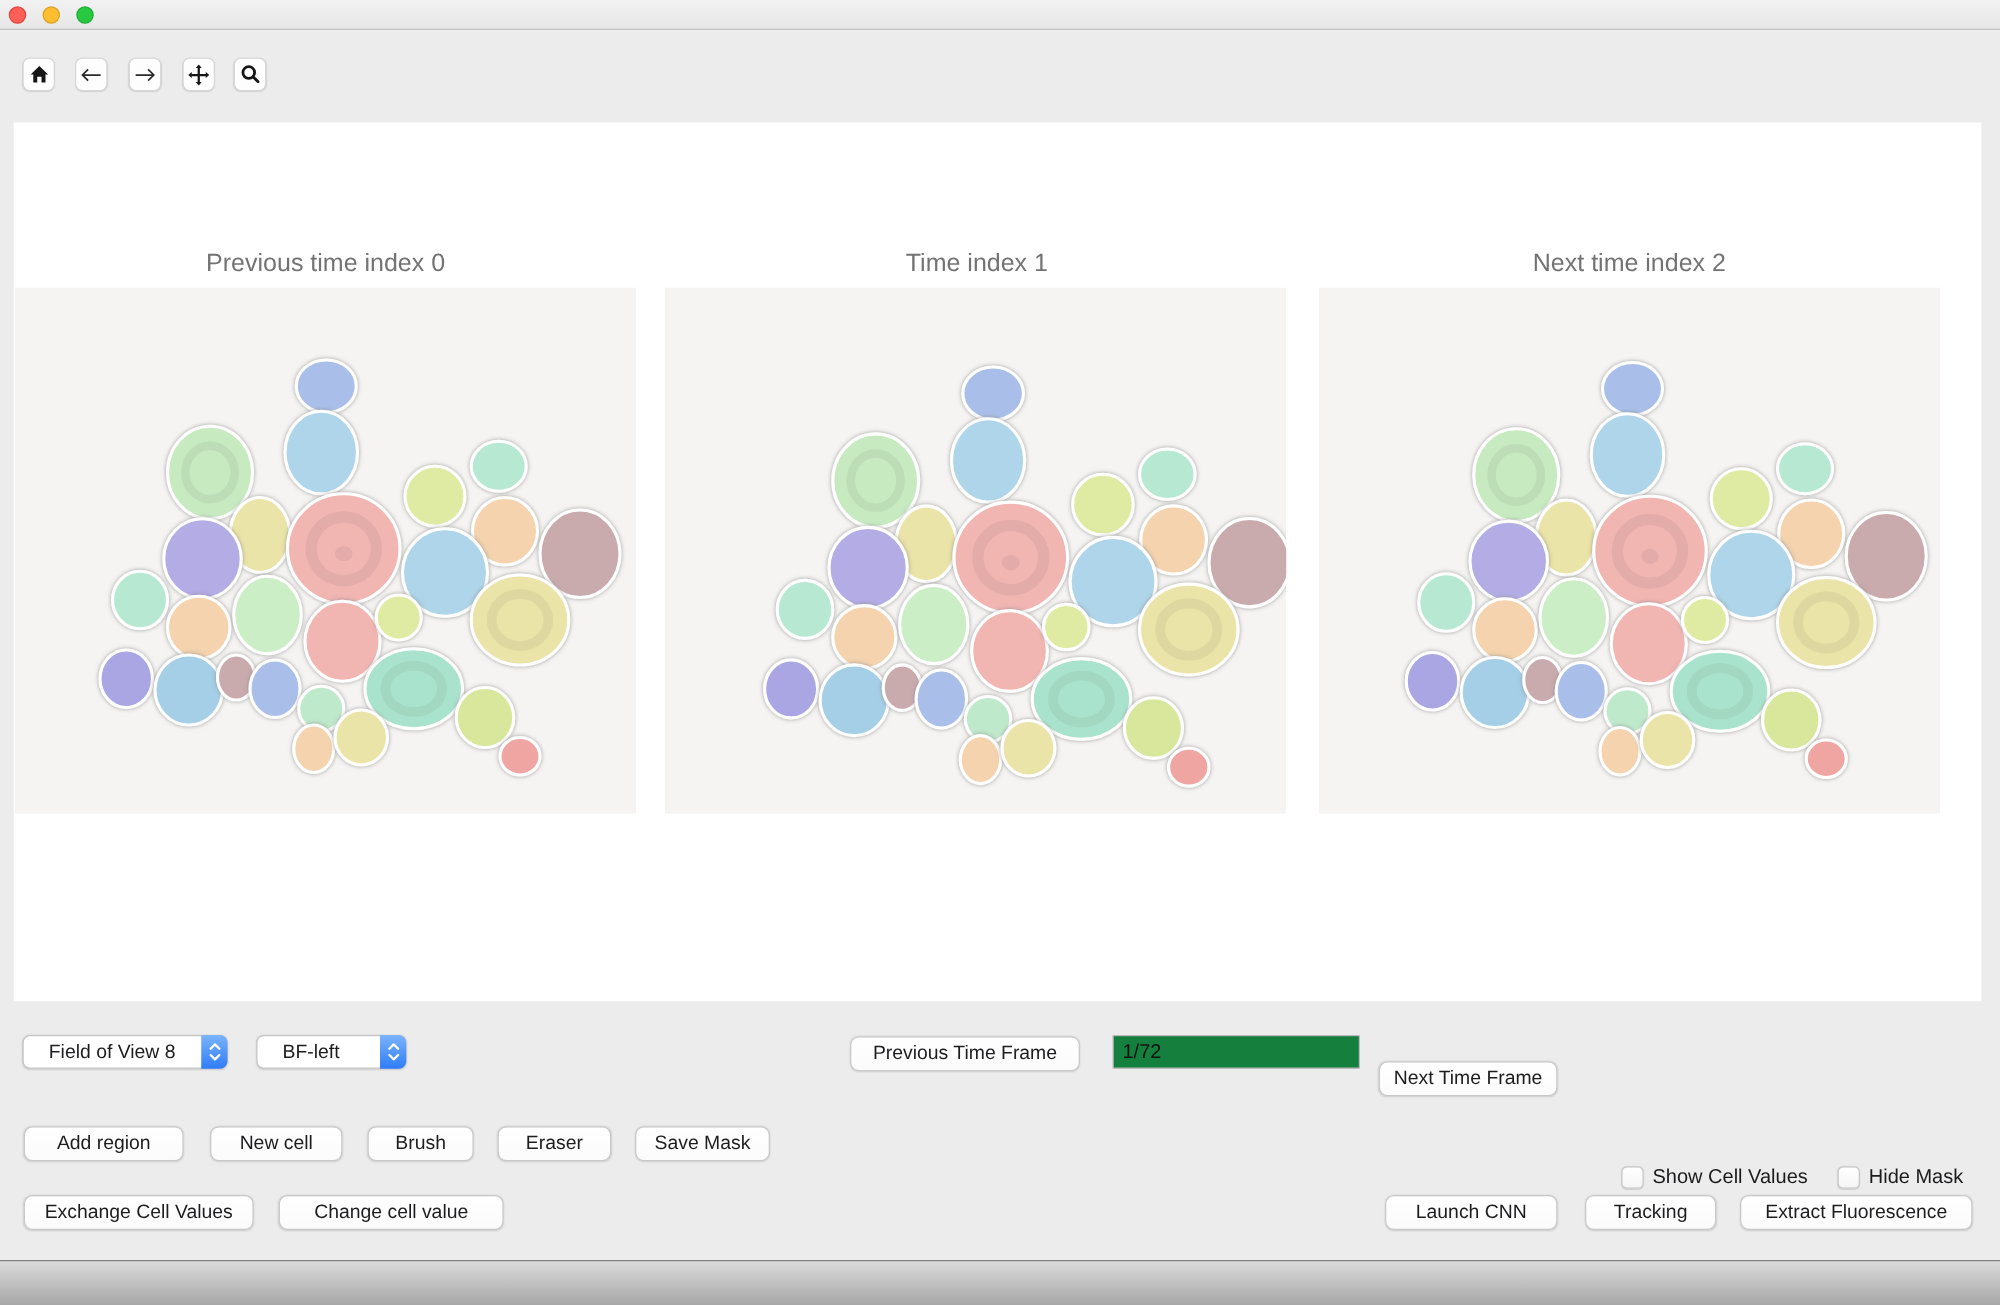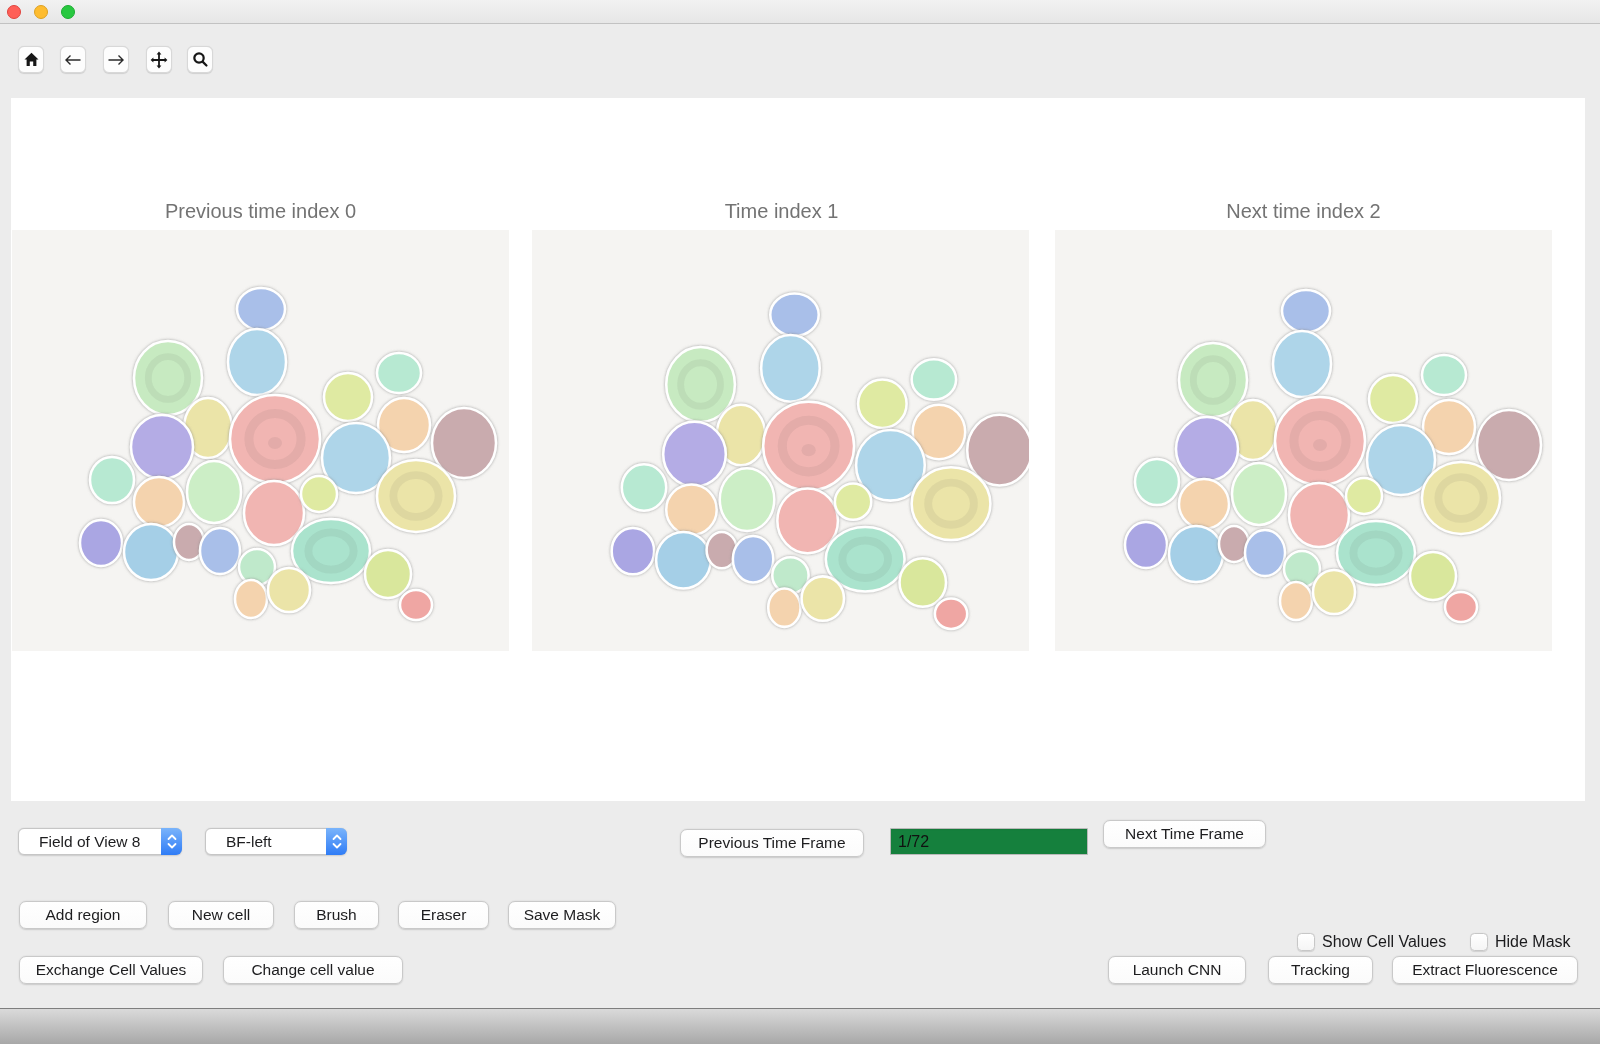--- a/index.html
+++ b/index.html
@@ -411,35 +411,35 @@
   <span class="sel-label">Field of View 8</span>
   <span class="stepper">
     <svg width="10" height="7" viewBox="0 0 10 7">
         <path d="M1.5 5 L5 1.5 L8.5 5" fill="none" stroke="#fff" stroke-width="1.8" stroke-linecap="round" stroke-linejoin="round"></path>
       </svg>
     <svg width="10" height="7" viewBox="0 0 10 7">
         <path d="M1.5 2 L5 5.5 L8.5 2" fill="none" stroke="#fff" stroke-width="1.8" stroke-linecap="round" stroke-linejoin="round"></path>
       </svg>
   </span>
 </div>
-<div class="select" style="left:205px;top:828px;width:142px">
+<div class="select" style="left:205px;top:828px;width:120px">
   <span class="sel-label">BF-left</span>
   <span class="stepper">
     <svg width="10" height="7" viewBox="0 0 10 7">
         <path d="M1.5 5 L5 1.5 L8.5 5" fill="none" stroke="#fff" stroke-width="1.8" stroke-linecap="round" stroke-linejoin="round"></path>
       </svg>
     <svg width="10" height="7" viewBox="0 0 10 7">
         <path d="M1.5 2 L5 5.5 L8.5 2" fill="none" stroke="#fff" stroke-width="1.8" stroke-linecap="round" stroke-linejoin="round"></path>
       </svg>
   </span>
 </div>
 
 <button class="btn" style="left:680px;top:829px;width:184px">Previous Time Frame</button>
 <div class="field" style="left:890px;top:828px;width:198px">1/72</div>
-<button class="btn" style="left:1103px;top:820px;width:163px">Next Time Frame</button>
+<button class="btn" style="left:1103px;top:849px;width:143px">Next Time Frame</button>
 
 <button class="btn" style="left:19px;top:901px;width:128px">Add region</button>
 <button class="btn" style="left:168px;top:901px;width:106px">New cell</button>
 <button class="btn" style="left:294px;top:901px;width:85px">Brush</button>
 <button class="btn" style="left:398px;top:901px;width:91px">Eraser</button>
 <button class="btn" style="left:508px;top:901px;width:108px">Save Mask</button>
 
 <div class="checkrow" style="left:1297px;top:901px">
   <div class="checkbox"></div>
   <span class="checklabel">Show Cell Values</span>

